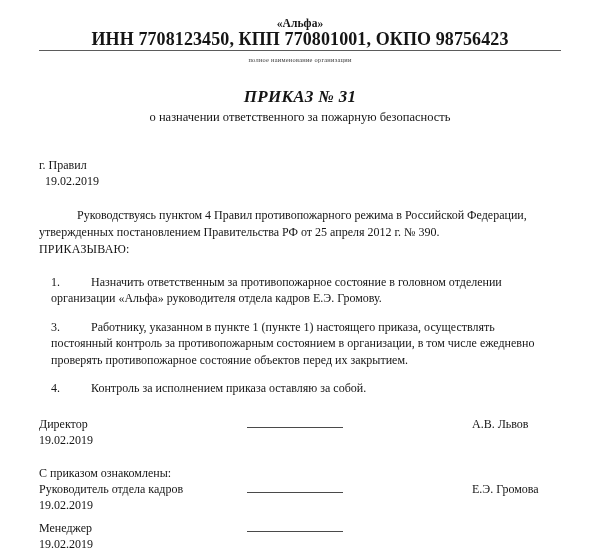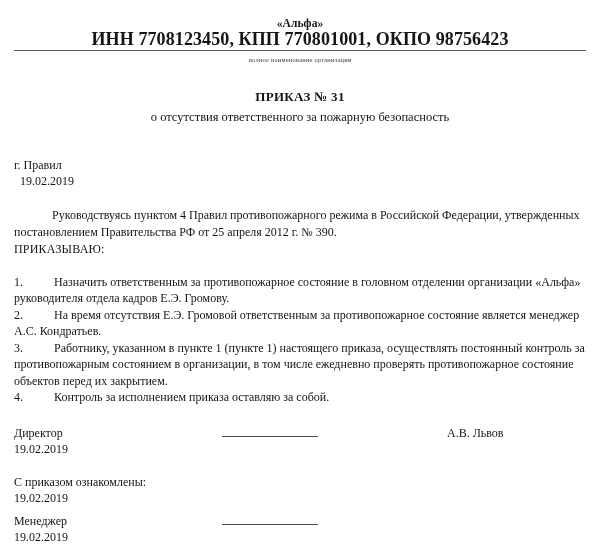--- a/index.html
+++ b/index.html
@@ -14,21 +14,21 @@
     overflow: hidden;
     font-family: "Liberation Serif", "DejaVu Serif", serif;
     color: #151515;
     -webkit-font-smoothing: antialiased;
   }
   .page {
     position: relative;
     width: 600px;
     height: 552px;
     box-sizing: border-box;
-    padding: 0 14px;
+    padding: 0 39px;
     background: #ffffff;
   }
 
   
   .header {
     padding-top: 16px;
     text-align: center;
   }
   .org-name {
     font-size: 11.5px;
@@ -56,24 +56,25 @@
     color: #3c3c3c;
     line-height: 9px;
   }
 
   
   .title-block {
     margin-top: 24px;
     text-align: center;
   }
   .doc-title {
-    font-size: 13px;
+    font-size: 17px;
     font-weight: bold;
     line-height: 18px;
     letter-spacing: .3px;
+    font-style: italic;
   }
   .doc-subtitle {
     margin-top: 3px;
     font-size: 12.5px;
     line-height: 17px;
   }
 
   
   .place-block {
     margin-top: 31px;
@@ -103,21 +104,21 @@
 
   
   .clauses {
     margin-top: 16px;
     font-size: 12px;
     line-height: 16.5px;
   }
   .clause {
     position: relative;
     padding-left: 0;
-    margin: 0;
+    margin: 12px;
   }
   .clause .num {
     display: inline-block;
     width: 40px;
   }
 
   
   .sign-area {
     margin-top: 19px;
     font-size: 12px;
@@ -161,59 +162,61 @@
 
   <div class="header">
     <div class="org-name">«Альфа»</div>
     <div class="org-codes">ИНН 7708123450, КПП 770801001, ОКПО 98756423</div>
     <div class="rule"></div>
     <div class="caption">полное наименование организации</div>
   </div>
 
   <div class="title-block">
     <div class="doc-title">ПРИКАЗ № 31</div>
-    <div class="doc-subtitle">о отсутствия ответственного за пожарную безопасность</div>
+    <div class="doc-subtitle">о назначении ответственного за пожарную безопасность</div>
   </div>
 
   <div class="place-block">
     <span class="place-city">г. Правил</span>
     <span class="place-date">19.02.2019</span>
   </div>
 
   <div class="preamble">
     <p>Руководствуясь пунктом 4 Правил противопожарного режима в Российской Федерации, утвержденных постановлением Правительства РФ от 25 апреля 2012 г. № 390.</p>
     <span class="order-word">ПРИКАЗЫВАЮ:</span>
   </div>
 
   <div class="clauses">
     <p class="clause">
       <span class="num">1.</span><span>Назначить ответственным за противопожарное состояние в головном отделении организации «Альфа» руководителя отдела кадров Е.Э. Громову.</span>
-    </p>
-    <p class="clause">
-      <span class="num">2.</span><span>На время отсутствия Е.Э. Громовой ответственным за противопожарное состояние является менеджер А.С. Кондратьев.</span>
     </p>
     <p class="clause">
       <span class="num">3.</span><span>Работнику, указанном в пункте 1 (пункте 1) настоящего приказа, осуществлять постоянный контроль за противопожарным состоянием в организации, в том числе ежедневно проверять противопожарное состояние объектов перед их закрытием.</span>
     </p>
     <p class="clause">
       <span class="num">4.</span><span>Контроль за исполнением приказа оставляю за собой.</span>
     </p>
   </div>
 
   <div class="sign-area">
 
     <div class="sign-row">
       <span class="sign-role">Директор</span>
       <span class="sign-line"></span>
       <span class="sign-name">А.В. Львов</span>
     </div>
     <span class="sign-date">19.02.2019</span>
 
     <div class="ack-title">С приказом ознакомлены:</div>
 
+    <div class="sign-row">
+      <span class="sign-role">Руководитель отдела кадров</span>
+      <span class="sign-line"></span>
+      <span class="sign-name">Е.Э. Громова</span>
+    </div>
     <span class="sign-date">19.02.2019</span>
 
     <div class="gap-sm"></div>
 
     <div class="sign-row">
       <span class="sign-role">Менеджер</span>
       <span class="sign-line"></span>
     </div>
     <span class="sign-date">19.02.2019</span>
 

